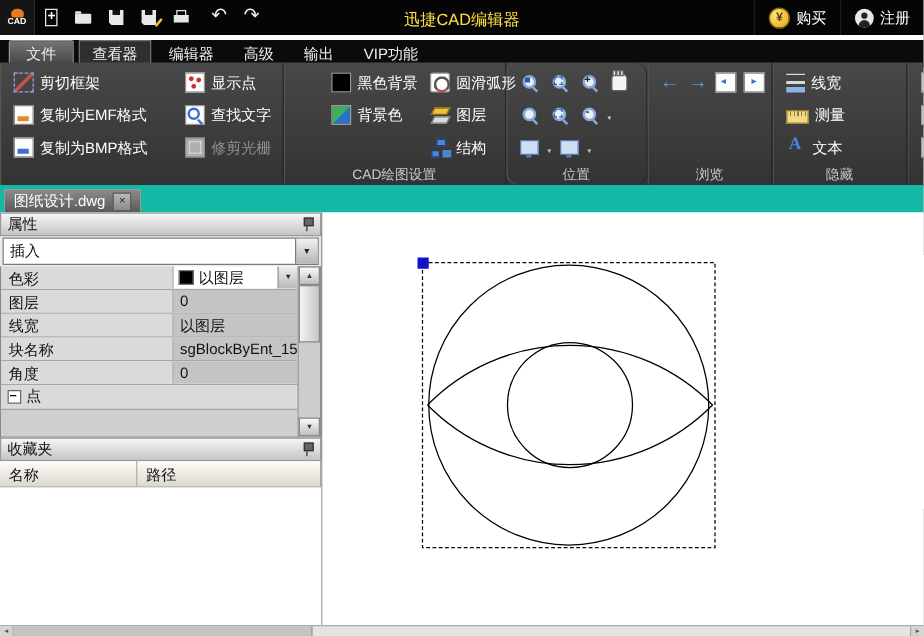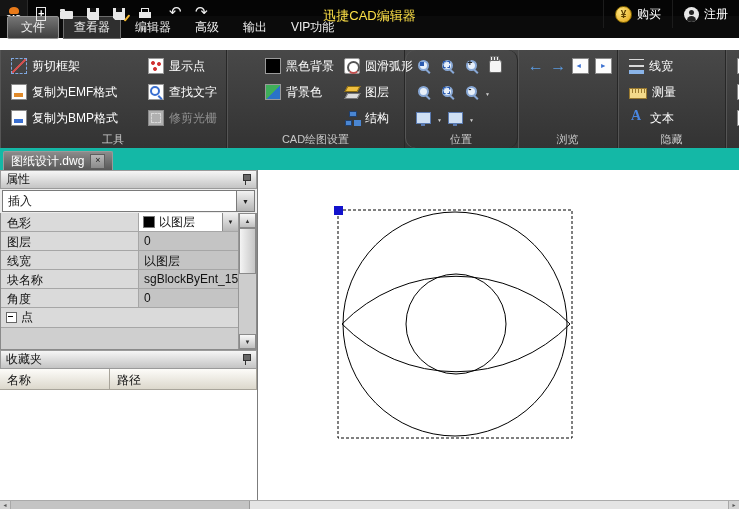--- a/index.html
+++ b/index.html
@@ -27,21 +27,21 @@
   .pen{position:absolute;right:-1px;bottom:0;width:2px;height:8px;background:#f5b82e;transform:rotate(40deg);border-radius:1px;}
   .win-title{position:absolute;left:0;right:0;top:7px;text-align:center;font-size:13px;color:#fde047;pointer-events:none;z-index:1;}
   .tb-right{margin-left:auto;display:flex;align-items:center;height:100%;z-index:2;}
   .tb-textbtn{display:flex;align-items:center;gap:5px;padding:0 11px;height:100%;font-size:12px;color:#fff;border-left:1px solid #1c1c1c;cursor:default;}
   .coin{width:15px;height:15px;border-radius:50%;background:radial-gradient(circle at 5px 5px,#ffe680,#e2a212);border:1px solid #8a6a00;color:#5a3c00;font-size:10px;font-weight:bold;display:flex;align-items:center;justify-content:center;flex:none;}
   .useri{width:15px;height:15px;border-radius:50%;background:#e8e8e8;position:relative;overflow:hidden;flex:none;}
   .useri::before{content:"";position:absolute;left:5px;top:3px;width:5px;height:5px;border-radius:50%;background:#222;}
   .useri::after{content:"";position:absolute;left:3px;top:9px;width:9px;height:6px;border-radius:5px 5px 0 0;background:#222;}
 
   
-  .menubar{position:absolute;left:0;top:16px;width:739px;height:22px;background:#0b0b0b;display:flex;align-items:center;padding-left:7px;box-sizing:border-box;gap:4px;color:#efefef;font-size:12px;}
+  .menubar{position:absolute;left:0;top:32px;width:739px;height:22px;background:#0b0b0b;display:flex;align-items:center;padding-left:7px;box-sizing:border-box;gap:4px;color:#efefef;font-size:12px;}
   .m-file{padding:2px 13px;background:linear-gradient(#757575,#3e3e3e);border:1px solid #949494;border-radius:2px;}
   .m-active{padding:2px 10px;background:#2f2f2f;border:1px solid #6d6d6d;}
   .m-plain{padding:3px 10px;}
 
   
   .ribbon{position:absolute;left:0;top:50px;width:739px;height:98px;background:linear-gradient(#484848,#333333);border-bottom:1px solid #1b1b1b;display:flex;color:#fff;font-size:12px;overflow:hidden;}
   .rgroup{position:relative;height:98px;box-sizing:border-box;padding:3px 4px 16px 6px;border-right:1px solid #272727;box-shadow:1px 0 0 #555 inset;flex:none;}
   .rcaption{position:absolute;bottom:1px;left:0;right:0;text-align:center;color:#c9c9c9;font-size:11px;}
   .rcols{display:flex;height:78px;}
   .rcol{display:flex;flex-direction:column;}
@@ -233,21 +233,20 @@
           <div class="ritem">
             <span class="ic ic-find"></span>
             <span class="lbl">查找文字</span>
           </div>
           <div class="ritem disabled">
             <span class="ic ic-trim"></span>
             <span class="lbl">修剪光栅</span>
           </div>
         </div>
       </div>
-      <div class="rcaption">工具</div>
     </div>
 
     <div class="rgroup" style="width:178px;padding-left:33px;">
       <div class="rcols">
         <div class="rcol" style="width:90px;">
           <div class="ritem">
             <span class="ic ic-blackbg"></span>
             <span class="lbl">黑色背景</span>
           </div>
           <div class="ritem">

